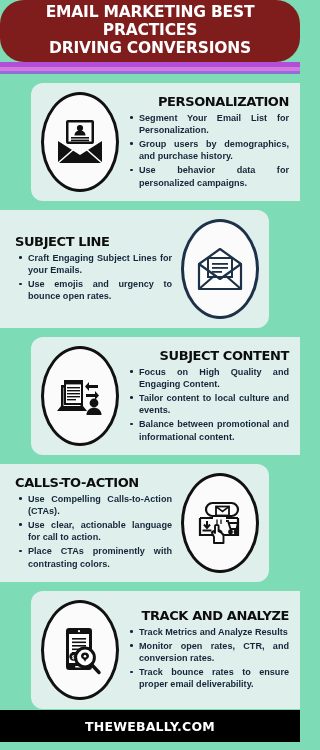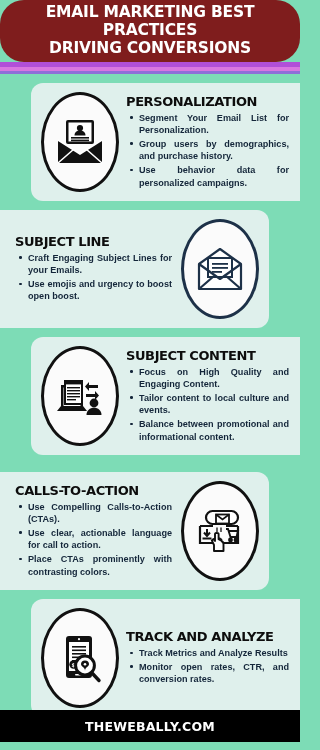--- a/index.html
+++ b/index.html
@@ -57,21 +57,21 @@
   .content{flex:1 1 auto;min-width:0;padding:0 5px 0 3px;}
   .sec-title{
     font-family:"DejaVu Sans", sans-serif;
     font-weight:bold;
     font-size:13px;
     color:#0d0d0d;
     letter-spacing:-0.4px;
     margin:0 0 3px 0;
     line-height:1.05;
   }
-  .sec-title.right{text-align:left;}
+  .sec-title.right{text-align:right;}
   .sec-title.left{text-align:left;}
   ul.bullets{
     margin:0;padding:0 0 0 13px;
     list-style:none;
   }
   ul.bullets li{
     position:relative;
     color:#14263a;
     font-size:9.1px;
     line-height:1.36;
@@ -140,21 +140,21 @@
       </div>
     </div>
   </div>
 
   <div class="section" style="padding-top:9px;">
     <div class="card left-flush">
       <div class="content" style="padding-left:9px;">
         <div class="sec-title left">SUBJECT LINE</div>
         <ul class="bullets">
           <li>Craft Engaging Subject Lines for your Emails.</li>
-          <li>Use emojis and urgency to boost open boost.</li>
+          <li>Use emojis and urgency to bounce open rates.</li>
         </ul>
       </div>
       <div class="icon-wrap">
         <div class="oval navy">
           <svg width="52" height="46" viewBox="0 0 52 46">
             <path d="M26 3 L47 18 L47 43 L5 43 L5 18 Z" fill="#fff" stroke="#1d3148" stroke-width="2.2" stroke-linejoin="round"></path>
             <rect x="14" y="12" width="24" height="19" fill="#fff" stroke="#1d3148" stroke-width="2"></rect>
             <rect x="18" y="17" width="16" height="1.8" fill="#1d3148"></rect>
             <rect x="18" y="21" width="16" height="1.8" fill="#1d3148"></rect>
             <rect x="18" y="25" width="10" height="1.8" fill="#1d3148"></rect>
@@ -193,21 +193,21 @@
         <div class="sec-title right">SUBJECT CONTENT</div>
         <ul class="bullets">
           <li>Focus on High Quality and Engaging Content.</li>
           <li>Tailor content to local culture and events.</li>
           <li>Balance between promotional and informational content.</li>
         </ul>
       </div>
     </div>
   </div>
 
-  <div class="section" style="padding-top:17px;">
+  <div class="section" style="padding-top:9px;">
     <div class="card left-flush">
       <div class="content" style="padding-left:9px;">
         <div class="sec-title left">CALLS-TO-ACTION</div>
         <ul class="bullets">
           <li>Use Compelling Calls-to-Action (CTAs).</li>
           <li>Use clear, actionable language for call to action.</li>
           <li>Place CTAs prominently with contrasting colors.</li>
         </ul>
       </div>
       <div class="icon-wrap">
@@ -264,20 +264,21 @@
             <circle cx="31" cy="31.2" r="1.3" fill="#fff"></circle>
             <path d="M38 40 L45 47.5" stroke="#111" stroke-width="3.4" stroke-linecap="round"></path>
           </svg>
         </div>
       </div>
       <div class="content">
         <div class="sec-title right">TRACK AND ANALYZE</div>
         <ul class="bullets">
           <li>Track Metrics and Analyze Results</li>
           <li>Monitor open rates, CTR, and conversion rates.</li>
+          <li>Track bounce rates to ensure proper email deliverability.</li>
         </ul>
       </div>
     </div>
   </div>
 
   <div class="footer">
     <span class="footer-text">THEWEBALLY.COM</span>
   </div>
 
 </div>

